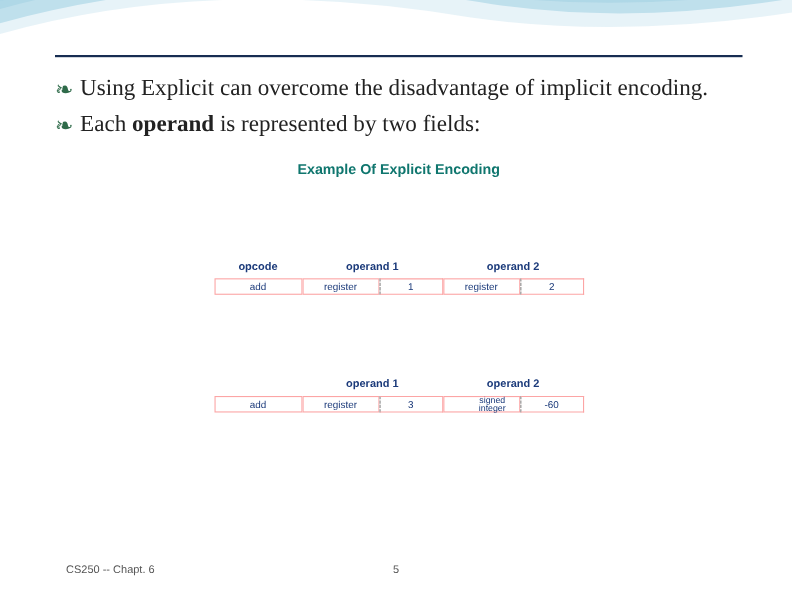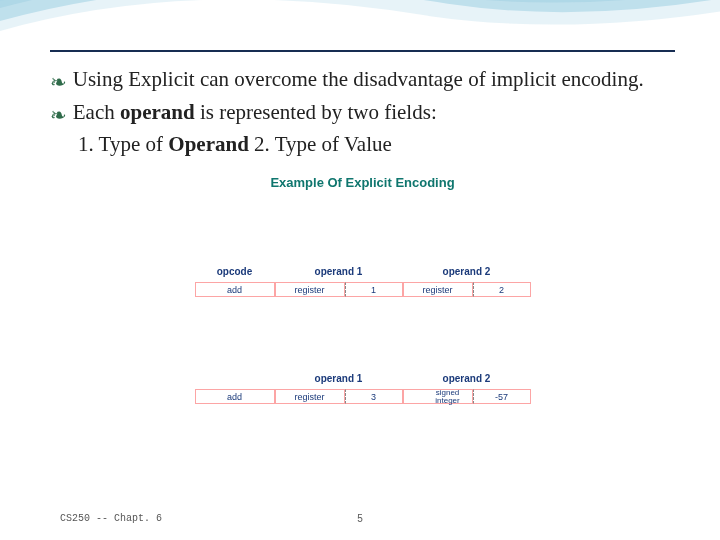--- a/index.html
+++ b/index.html
@@ -105,21 +105,21 @@
   .cell.type { width: 70px; }
   .cell.val { width: 58px; }
   .footer {
     position: absolute;
     bottom: 16px;
     left: 0;
     width: 100%;
     display: flex;
     justify-content: space-between;
     padding: 0 70px 0 60px;
-    font-family: Liberation Mono, monospace;
+    font-family: Liberation Sans, sans-serif;
     font-size: 10px;
     color: #555;
     text-align: center;
   }
   .footer-center {
     position: absolute;
     bottom: 16px;
     left: 50%;
     transform: translateX(-50%);
     font-family: Arial, sans-serif;
@@ -146,23 +146,20 @@
     <span class="bullet-text">Using Explicit can overcome the disadvantage of implicit encoding.</span>
   </div>
 
   <div class="bullet-row">
     <span class="bullet-icon">❧</span>
     <span class="bullet-text">
       <span>Each </span><span class="bold">operand</span><span> is represented by two fields:</span>
     </span>
   </div>
 
-  <div class="sub-row">
-    <span>1. Type of </span><span class="bold">Operand</span><span>     </span><span>2. Type of Value</span>
-  </div>
 
   <div class="diagram">
     <div class="diagram-title">Example Of Explicit Encoding</div>
 
     <div class="diagram-row">
       <div class="col">
         <div class="col-label">opcode</div>
         <div class="cells">
             <div class="cell opcode">add</div>
           </div>
@@ -194,21 +191,21 @@
         <div class="col-label">operand 1</div>
         <div class="cells">
           <div class="cell type">register</div>
           <div class="cell val">3</div>
         </div>
       </div>
       <div class="col">
         <div class="col-label">operand 2</div>
         <div class="cells">
           <div class="cell type" style="line-height:1.0;font-size:8px;text-align:center;padding-left:20px;">signed integer</div>
-          <div class="cell val">-57</div>
+          <div class="cell val">-60</div>
         </div>
       </div>
     </div>
   </div>
 </div>
 
 <div class="footer">
   <span>CS250 -- Chapt. 6</span>
 </div>
 <div class="footer-center">5</div>

